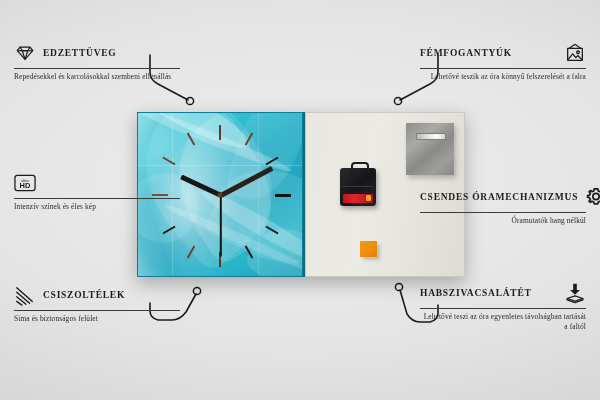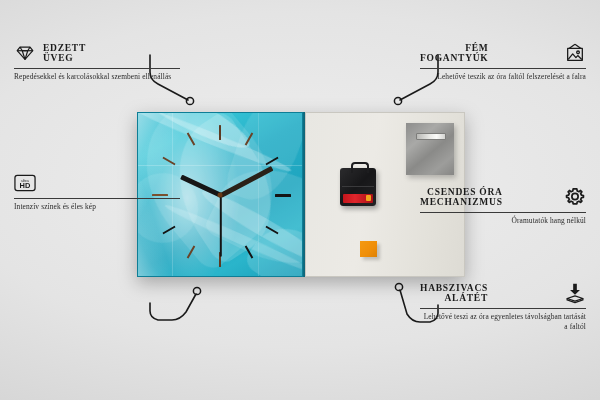--- a/index.html
+++ b/index.html
@@ -10,21 +10,21 @@
   }
   #stage{
     position:relative;width:600px;height:400px;
     background:
       radial-gradient(ellipse 150% 110% at 50% 45%, #eeeeee 0%, #e4e4e4 38%, #d2d2d2 68%, #b9b9b9 88%, #ababab 100%);
   }
   
   .feature{position:absolute;width:166px;}
   .feature .head{display:flex;align-items:center;gap:7px;}
   .feature.right .head{justify-content:space-between;}
-  .titles{display:flex;flex-direction:column;line-height:1.08;}
+  .titles{display:flex;flex-direction:row;line-height:1.08;}
   .titles span{
     font-family:"Liberation Serif", serif;
     font-size:9.5px;letter-spacing:.75px;color:#1b1b1b;
     font-weight:700;text-transform:uppercase;white-space:nowrap;
   }
   .feature.right .titles{align-items:flex-end;text-align:right;}
   .rule{height:1px;background:#3a3a3a;margin:4px 0 3px 0;width:100%;}
   .desc{
     font-family:"Liberation Serif", serif;
     font-size:7.4px;line-height:1.34;color:#2a2a2a;letter-spacing:.12px;
@@ -196,39 +196,57 @@
           <rect x="1.2" y="1.2" width="25.6" height="19.6" rx="3" ry="3" fill="none" stroke="#1b1b1b" stroke-width="1.6"></rect>
           <text x="14" y="9.2" font-family="Liberation Sans, sans-serif" font-size="5" fill="#1b1b1b" text-anchor="middle">ultra</text>
           <text x="14" y="18" font-family="Liberation Sans, sans-serif" font-size="9.5" font-weight="bold" fill="#1b1b1b" text-anchor="middle">HD</text>
         </svg>
       </span>
     </div>
     <div class="rule"></div>
     <div class="desc">Intenzív színek és éles kép</div>
   </div>
 
+  <div class="feature left" id="f-edge">
+    <div class="head">
+      <span class="ico">
+        <svg viewBox="0 0 24 24" stroke="#1b1b1b" stroke-width="1.5" stroke-linecap="round">
+          <path d="M3 4 L20 19"></path>
+            <path d="M3 9 L17 21"></path>
+            <path d="M3 14 L13 22"></path>
+            <path d="M3 19 L8.5 23"></path>
+        </svg>
+      </span>
+      <span class="titles">
+        <span>CSISZOLT</span>
+        <span>ÉLEK</span>
+      </span>
+    </div>
+    <div class="rule"></div>
+    <div class="desc">Sima és biztonságos felület</div>
+  </div>
 
   <div class="feature right" id="f-handle">
     <div class="head">
       <span class="titles">
         <span>FÉM</span>
         <span>FOGANTYÚK</span>
       </span>
       <span class="ico">
         <svg viewBox="0 0 24 24" fill="none" stroke="#1b1b1b" stroke-width="1.4" stroke-linejoin="round">
           <path d="M12 2.5 L5.5 7"></path>
             <path d="M12 2.5 L18.5 7"></path>
           <rect x="4" y="7" width="16" height="13"></rect>
           <circle cx="15.3" cy="11.3" r="1.5"></circle>
           <path d="M4.6 19 L9.5 13 L13 17 L15 14.8 L19.4 19"></path>
         </svg>
       </span>
     </div>
     <div class="rule"></div>
-    <div class="desc">Lehetővé teszik az óra faltól felszerelését a falra</div>
+    <div class="desc">Lehetővé teszik az óra könnyű felszerelését a falra</div>
   </div>
 
   <div class="feature right" id="f-mech">
     <div class="head">
       <span class="titles">
         <span>CSENDES ÓRA</span>
         <span>MECHANIZMUS</span>
       </span>
       <span class="ico">
         <svg viewBox="0 0 24 24" fill="none" stroke="#1b1b1b" stroke-width="1.9" stroke-linejoin="round">

